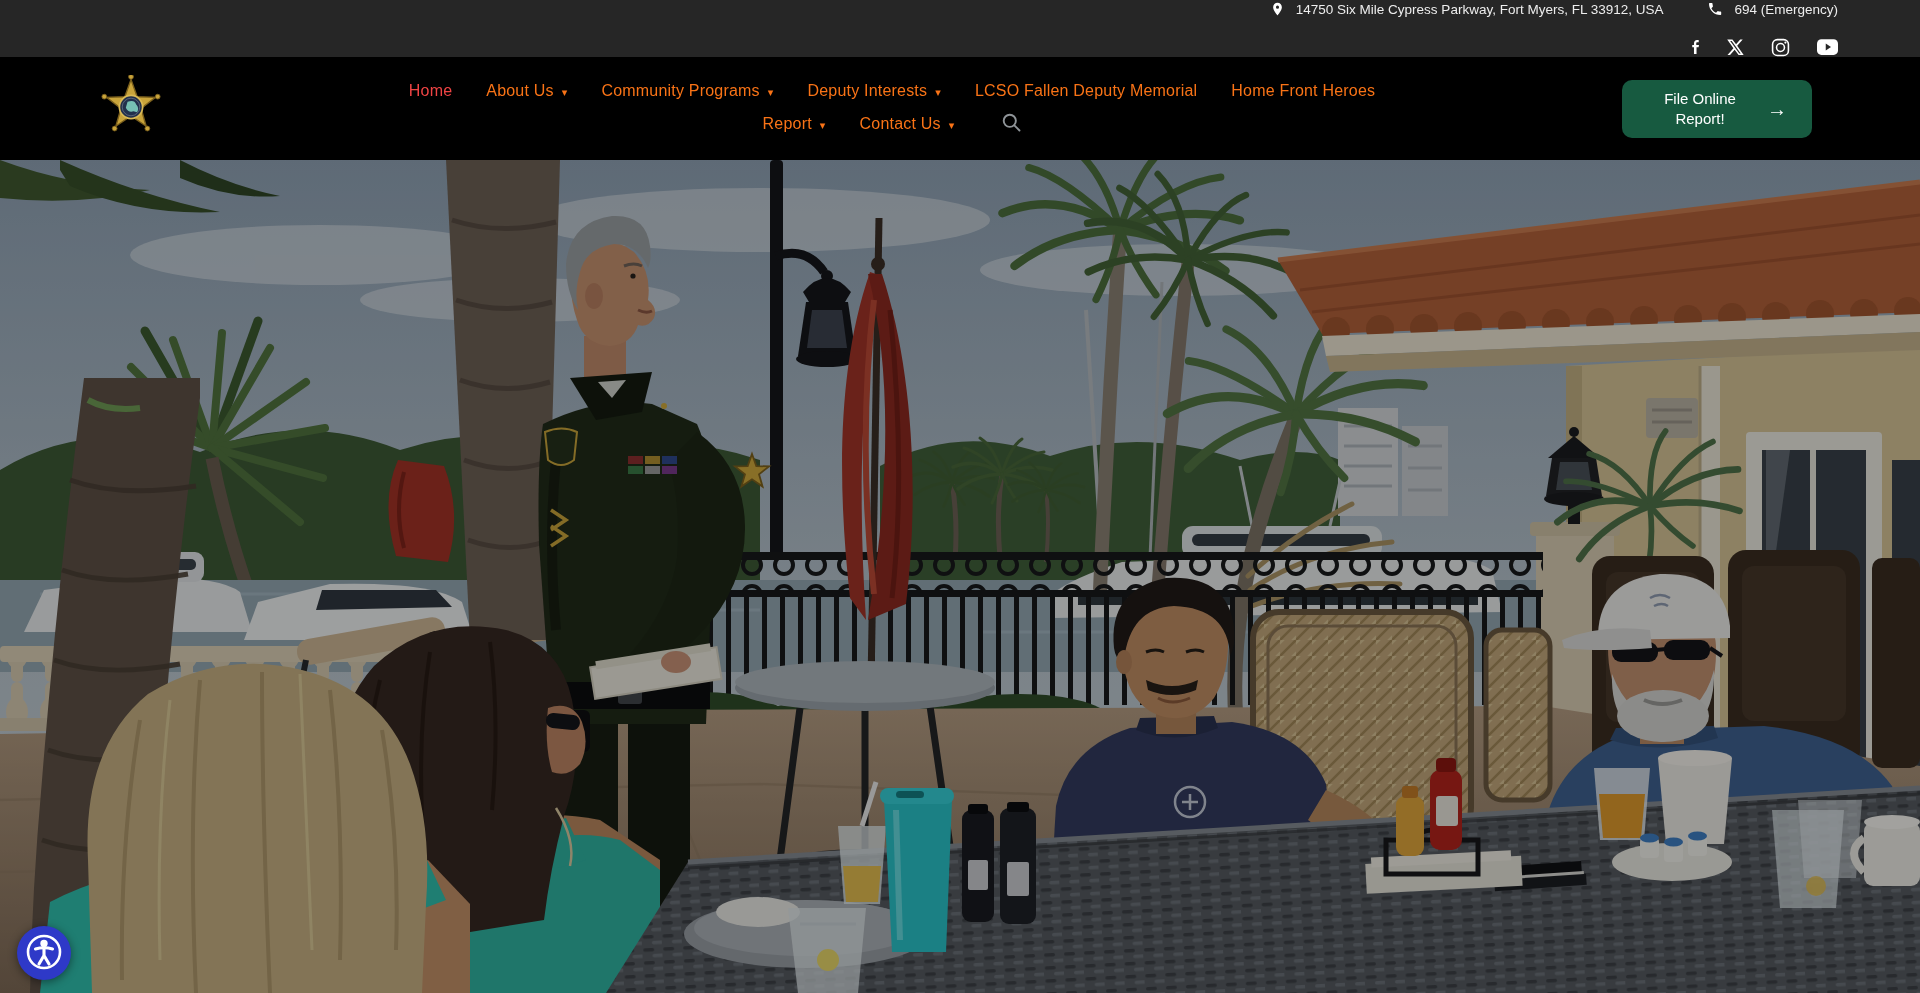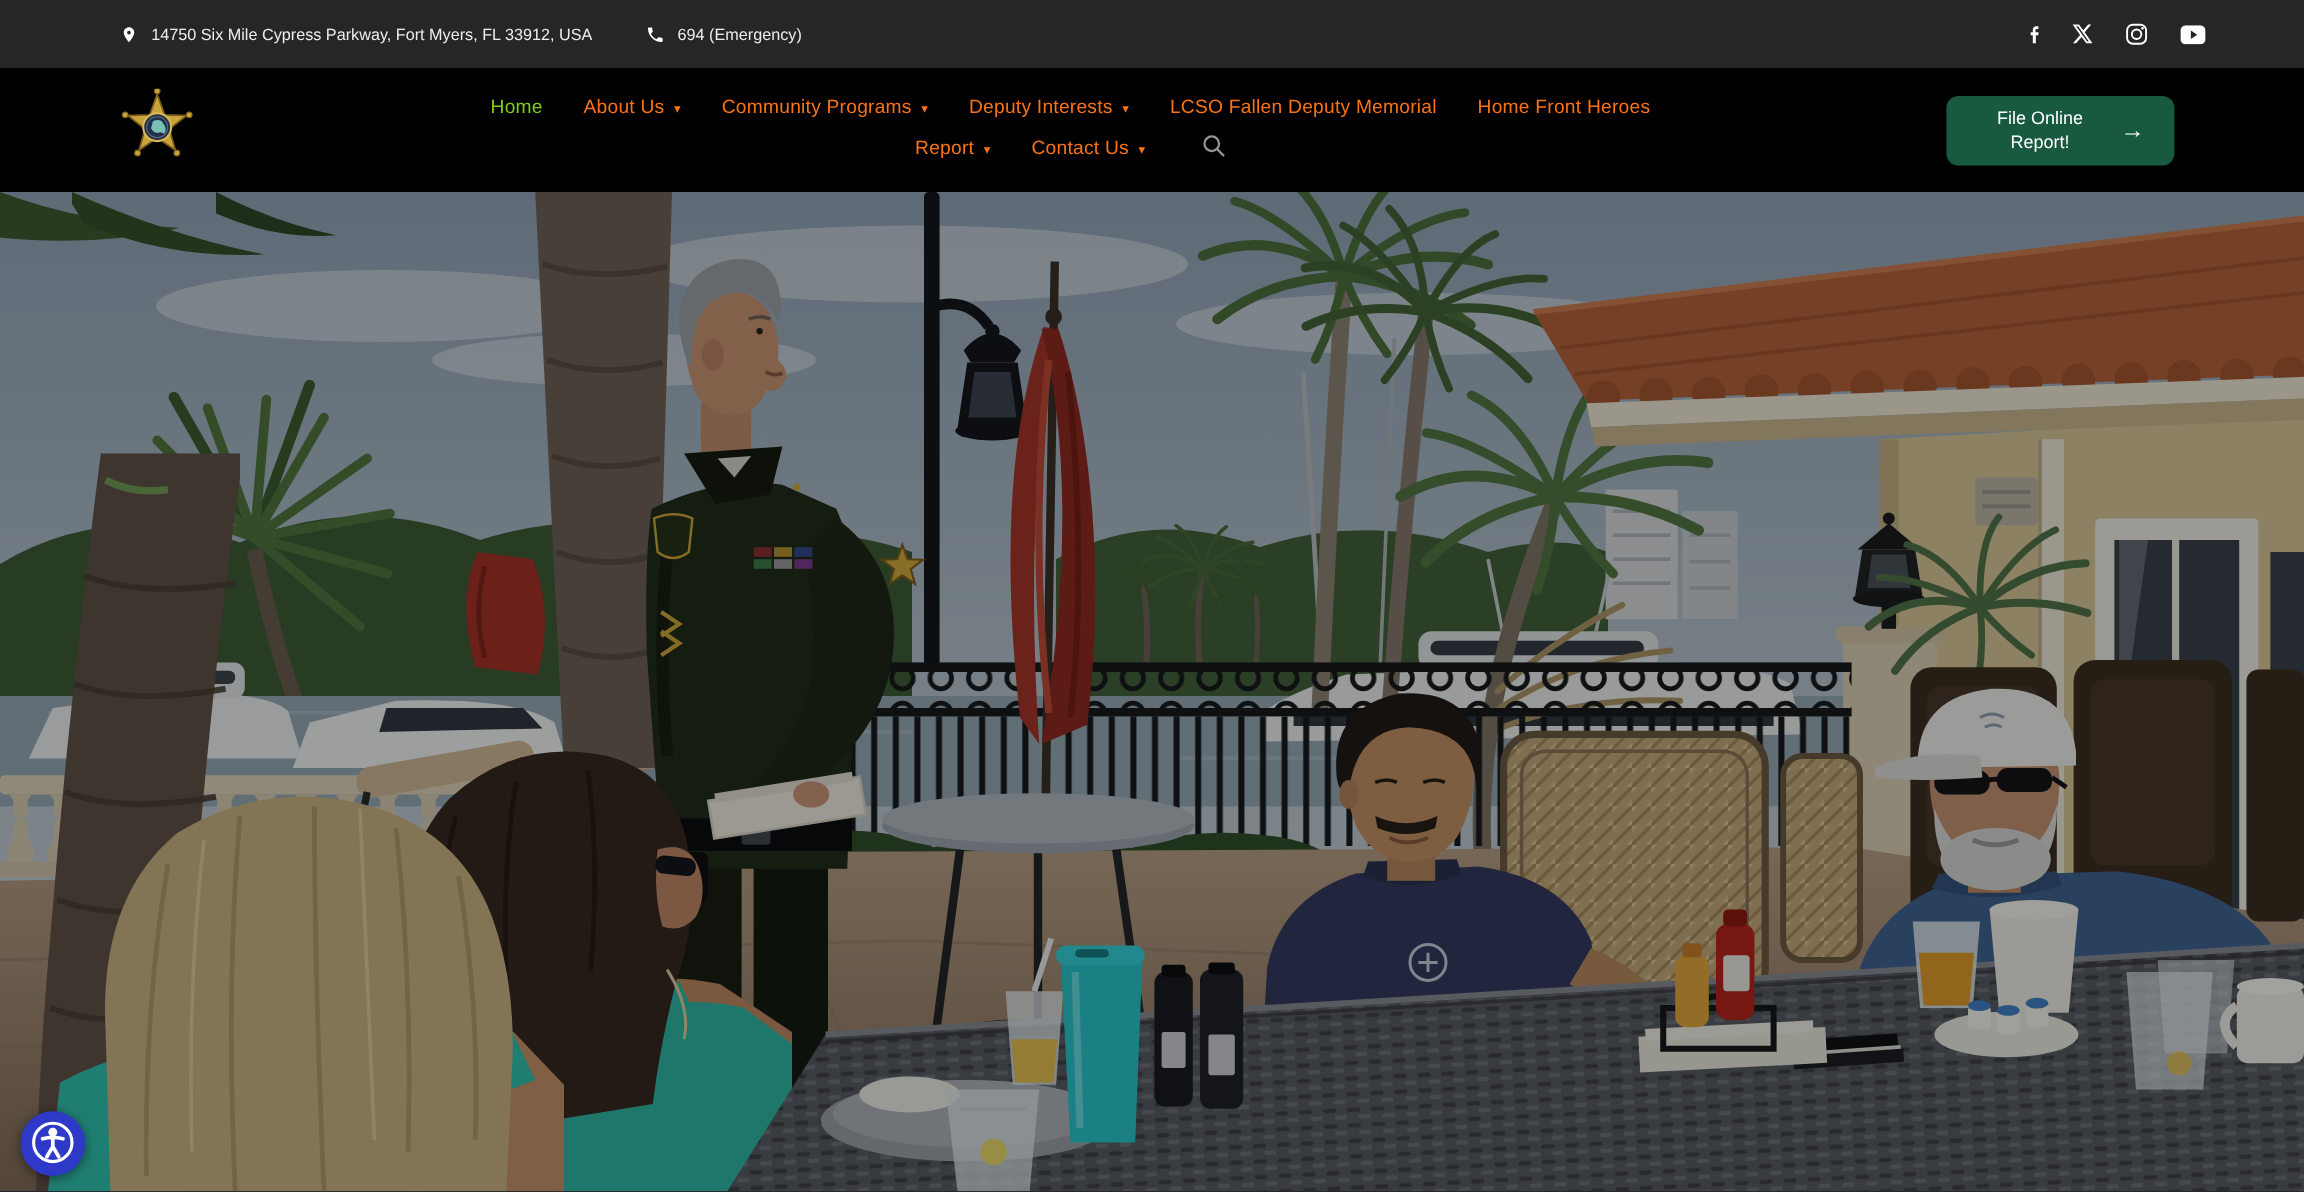--- a/index.html
+++ b/index.html
@@ -1,39 +1,39 @@
 <!DOCTYPE html>
 <html><head>
 <meta charset="utf-8">
 <style>
   * { box-sizing: border-box; margin: 0; padding: 0; }
   body { font-family: "Liberation Sans", sans-serif; background: #000; }
   .page { width: 1920px; height: 993px; overflow: hidden; position: relative; background:#000; }
 
   
-  .topbar { background:#262626; height:57px; display:flex; justify-content:space-between; align-items:center;
-            padding:0 82px 0 100px; color:#ededed; font-size:13.5px; }
+  .topbar { background:#262626; height:57px; display:flex; justify-content:space-between; align-items:flex-end;
+            padding:0 82px 0 100px; color:#ededed; font-size:13.5px;flex-direction:column; }
   .topbar-left { display:flex; flex-direction:column; gap:2px; }
   .tb-row { display:flex; align-items:center; gap:44px; }
   .tb-item { display:flex; align-items:center; gap:11px; white-space:nowrap; }
   .tb-item svg { display:block; flex:none; }
   .socials { display:flex; align-items:center; gap:27px; }
   .social-icon { display:flex; align-items:center; justify-content:center; cursor:pointer; }
   .social-icon svg { display:block; }
 
   
   .header { background:#000; height:103px; display:flex; align-items:center; padding:0 108px 0 100px; gap:24px; }
   .logo { display:flex; align-items:center; gap:12px; flex:none; cursor:pointer; }
   .logo-text .t1 { font-size:18px; font-weight:bold; color:#fff; letter-spacing:.4px; white-space:nowrap; }
   .logo-text .t2 { font-size:13px; font-weight:bold; color:#b5b5b5; letter-spacing:2.4px; margin-top:4px; white-space:nowrap; }
   .nav { flex:1; display:flex; flex-direction:column; align-items:center; gap:13px; min-width:0; }
   .nav-row { list-style:none; display:flex; align-items:center; gap:34px; }
   .nav-row li { display:flex; align-items:center; gap:8px; color:#f97316; font-size:16px; font-weight:500;
                 cursor:pointer; white-space:nowrap; letter-spacing:.2px; }
-  .nav-row li.active { color:#84cc16; }
+  .nav-row li.active { color:#ef4444; }
   .caret { font-size:11px; line-height:1; padding-top:3px; }
   .search-item { margin-left:14px; }
   .cta { flex:none; width:190px; height:58px; background:#175A40; border:none; border-radius:10px; color:#fff;
          display:flex; align-items:center; justify-content:center; gap:14px; cursor:pointer;
          font-family:"Liberation Sans", sans-serif; }
   .cta-label { width:106px; text-align:center; font-size:15px; line-height:1.3; font-weight:500; }
   .cta-arrow { font-size:20px; line-height:1; }
 
   
   .hero { position:relative; height:833px; overflow:hidden; background:#5a6670; }

